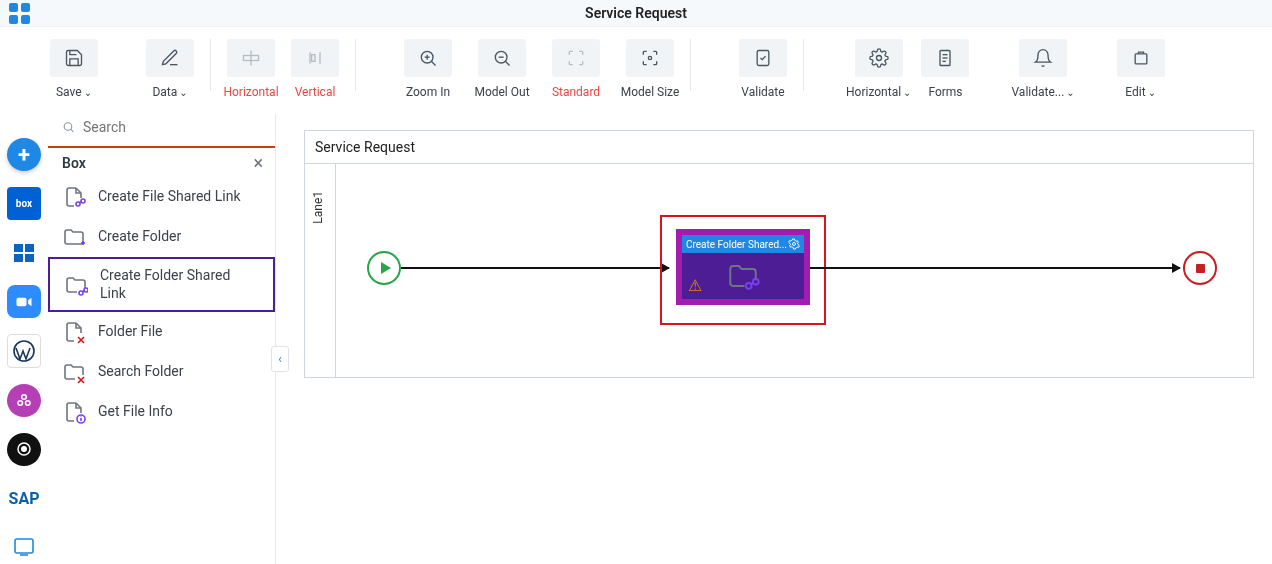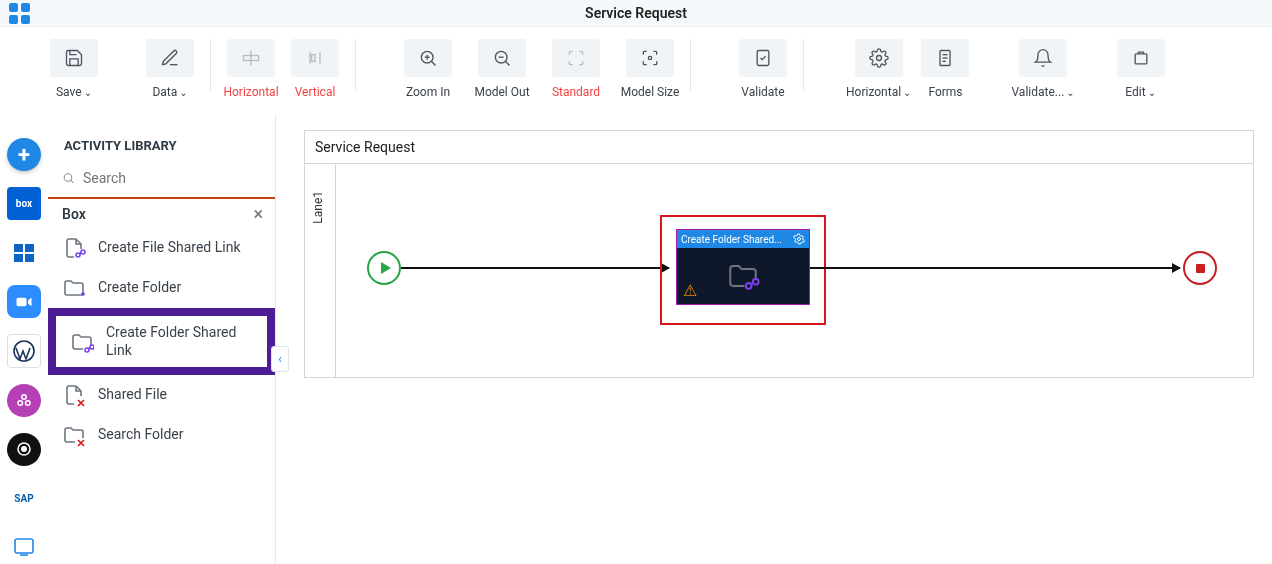--- a/index.html
+++ b/index.html
@@ -38,38 +38,38 @@
 
   .library { width:228px; border-right:1px solid #e4e9ee; display:flex; flex-direction:column; position:relative;}
   .lib-title{font-size:13px;font-weight:700;color:#2f3a44;padding:24px 16px 12px;}
   .lib-search{display:flex;align-items:center;padding:4px 14px 10px;gap:8px;border-bottom:2px solid #c2410c;}
   .lib-search input{border:none;outline:none;font-size:14px;color:#6d7680;flex:1;}
   .lib-cat{display:flex;align-items:center;justify-content:space-between;padding:4px 12px 4px 14px;}
   .lib-cat-label{font-size:14px;font-weight:600;color:#2f3a44;}
   .lib-cat-x{font-size:18px;color:#6d7680;cursor:pointer;}
   .lib-list{overflow:auto;}
   .lib-item{display:flex;align-items:center;gap:12px;padding:8px 14px;cursor:pointer;}
-  .lib-item.highlight{border:8px solid #4c1d95;}
+  .lib-item.highlight{border:2px solid #4c1d95;}
   .lib-item .aicon{width:24px;height:24px;display:flex;align-items:center;justify-content:center;flex-shrink:0;}
   .lib-item .txt{font-size:14px;color:#3a424b;line-height:1.25;}
   .collapse-tab{position:absolute;right:-14px;top:232px;width:18px;height:26px;border:1px solid #dfe4ea;background:#fff;border-radius:3px;display:flex;align-items:center;justify-content:center;color:#1f88e5;font-size:12px;cursor:pointer;}
 
   .canvas-wrap{flex:1;padding:16px 18px 0 28px;position:relative;}
   .canvas{border:1px solid #cfd6dd;background:#fff;height:248px;position:relative;}
   .canvas-title{position:absolute;left:10px;top:8px;font-size:14px;color:#222;}
   .canvas-hline{position:absolute;left:0;right:0;top:32px;height:1px;background:#cfd6dd;}
   .canvas-vline{position:absolute;top:32px;bottom:0;left:30px;width:1px;background:#cfd6dd;}
   .lane-label{position:absolute;left:6px;top:60px;font-size:12px;color:#333;writing-mode:vertical-rl;transform:rotate(180deg);}
 
   .node-start{position:absolute;left:62px;top:120px;width:34px;height:34px;border:2px solid #2aa54a;border-radius:50%;display:flex;align-items:center;justify-content:center;}
   .node-start::after{content:"";width:0;height:0;border-left:10px solid #2aa54a;border-top:6px solid transparent;border-bottom:6px solid transparent;margin-left:3px;}
   .edge1{position:absolute;left:96px;top:136px;width:268px;height:2px;background:#111;}
   .edge1::after{content:"";position:absolute;right:-1px;top:-4px;width:0;height:0;border-left:9px solid #111;border-top:5px solid transparent;border-bottom:5px solid transparent;}
   .node-box-hl{position:absolute;left:355px;top:84px;width:166px;height:110px;border:2px solid #d8141c;}
-  .node-box{position:absolute;left:371px;top:98px;width:134px;height:76px;border:1px solid #a21caf;background:#0f172a;}
+  .node-box{position:absolute;left:371px;top:98px;width:134px;height:76px;border:6px solid #a21caf;background:#4c1d95;}
   .node-hdr{height:18px;background:#1f88e5;display:flex;align-items:center;justify-content:space-between;padding:0 4px;}
   .node-hdr-txt{font-size:10px;color:#fff;white-space:nowrap;overflow:hidden;text-overflow:ellipsis;max-width:104px;}
   .node-body{position:relative;height:calc(100% - 18px);display:flex;align-items:center;justify-content:center;}
   .warn{position:absolute;left:6px;bottom:4px;color:#e68a00;font-size:16px;}
   .edge2{position:absolute;left:505px;top:136px;width:370px;height:2px;background:#111;}
   .edge2::after{content:"";position:absolute;right:-1px;top:-4px;width:0;height:0;border-left:9px solid #111;border-top:5px solid transparent;border-bottom:5px solid transparent;}
   .node-end{position:absolute;left:878px;top:120px;width:34px;height:34px;border:2px solid #c62021;border-radius:50%;display:flex;align-items:center;justify-content:center;}
   .node-end::after{content:"";width:9px;height:9px;background:#c62021;border-radius:1px;}
 
   
@@ -295,31 +295,30 @@
           <circle cx="7" cy="16" r="3"></circle>
           <circle cx="17" cy="16" r="3"></circle>
         </svg>
     </div>
     <div class="rail-item rail-tgt">
       <svg width="18" height="18" viewBox="0 0 24 24" fill="none" stroke="#fff" stroke-width="2">
           <circle cx="12" cy="12" r="8"></circle>
           <circle cx="12" cy="12" r="3" fill="#fff"></circle>
         </svg>
     </div>
-    <div class="rail-item rail-sap" style="color:#0a5fab;font-size:10px;">SAP</div>
+    <div class="rail-item rail-sap" style="color:#0a5fab;font-size:16px;">SAP</div>
     <div class="rail-item">
       <svg width="24" height="24" viewBox="0 0 24 24" fill="none" stroke="#1f88e5" stroke-width="1.6">
           <rect x="3" y="4" width="18" height="14" rx="2"></rect>
           <path d="M8 20h8"></path>
         </svg>
     </div>
   </div>
 
   <div class="library">
-    <div class="lib-title">ACTIVITY LIBRARY</div>
     <div class="lib-search">
       <svg width="18" height="18" viewBox="0 0 24 24" fill="none" stroke="#8b949e" stroke-width="2">
           <circle cx="11" cy="11" r="7"></circle>
           <line x1="21" y1="21" x2="16" y2="16"></line>
         </svg>
       <input type="text" placeholder="Search" style="">
     </div>
     <div class="lib-cat">
       <span class="lib-cat-label">Box</span>
       <span class="lib-cat-x">×</span>
@@ -363,32 +362,45 @@
       <div class="lib-item">
         <span class="aicon">
             <svg width="24" height="24" viewBox="0 0 24 24" fill="none" stroke="#6d7680" stroke-width="1.6">
               <path d="M14 3H7a2 2 0 0 0-2 2v14a2 2 0 0 0 2 2h5"></path>
               <path d="M14 3l5 5v5"></path>
               <path d="M14 3v5h5"></path>
               <line x1="16" y1="17" x2="22" y2="23" stroke="#d8141c"></line>
               <line x1="22" y1="17" x2="16" y2="23" stroke="#d8141c"></line>
             </svg>
           </span>
-        <span class="txt">Shared File</span>
+        <span class="txt">Folder File</span>
       </div>
       <div class="lib-item">
         <span class="aicon">
             <svg width="24" height="24" viewBox="0 0 24 24" fill="none" stroke="#6d7680" stroke-width="1.6">
               <path d="M3 7a2 2 0 0 1 2-2h4l2 2h8a2 2 0 0 1 2 2v6"></path>
               <path d="M3 7v10a2 2 0 0 0 2 2h8"></path>
               <line x1="16" y1="17" x2="22" y2="23" stroke="#d8141c"></line>
               <line x1="22" y1="17" x2="16" y2="23" stroke="#d8141c"></line>
             </svg>
           </span>
         <span class="txt">Search Folder</span>
+      </div>
+      <div class="lib-item">
+        <span class="aicon">
+            <svg width="24" height="24" viewBox="0 0 24 24" fill="none" stroke="#6d7680" stroke-width="1.6">
+              <path d="M14 3H7a2 2 0 0 0-2 2v14a2 2 0 0 0 2 2h5"></path>
+              <path d="M14 3l5 5v5"></path>
+              <path d="M14 3v5h5"></path>
+              <circle cx="19" cy="19" r="4" stroke="#7b3ff2"></circle>
+              <line x1="19" y1="18" x2="19" y2="21" stroke="#7b3ff2"></line>
+              <circle cx="19" cy="16.5" r="0.5" fill="#7b3ff2" stroke="none"></circle>
+            </svg>
+          </span>
+        <span class="txt">Get File Info</span>
       </div>
     </div>
     <div class="collapse-tab">
       <span>‹</span>
     </div>
   </div>
 
   <div class="canvas-wrap">
     <div class="canvas">
       <div class="canvas-title">Service Request</div>

